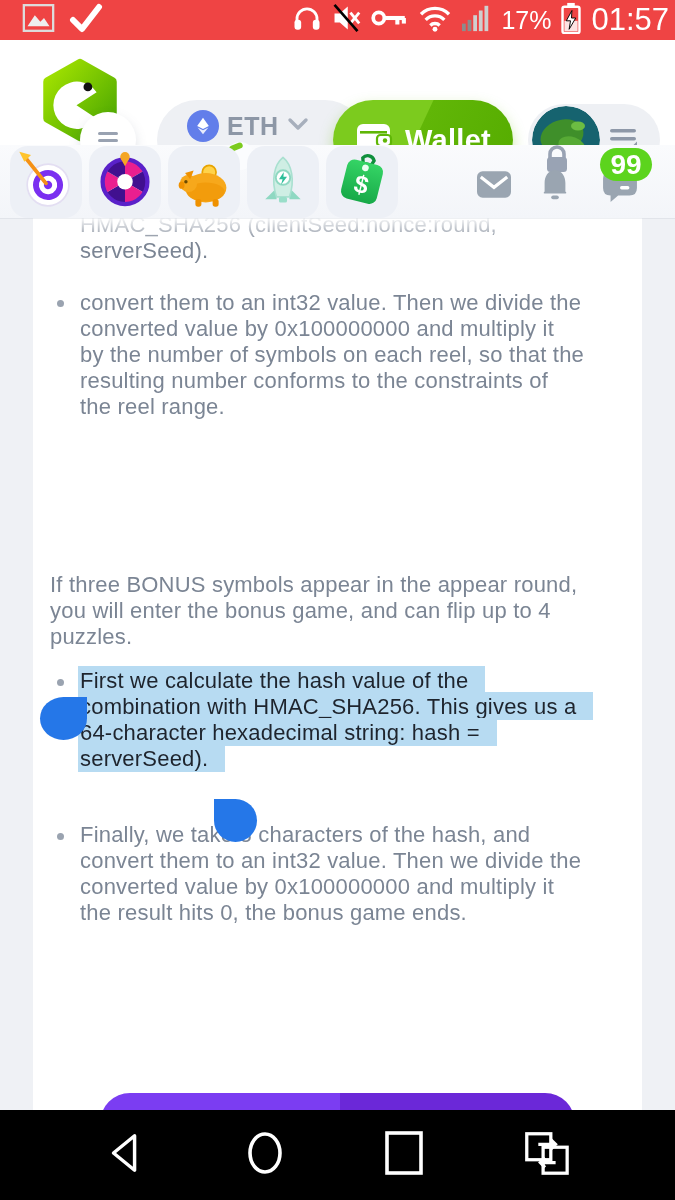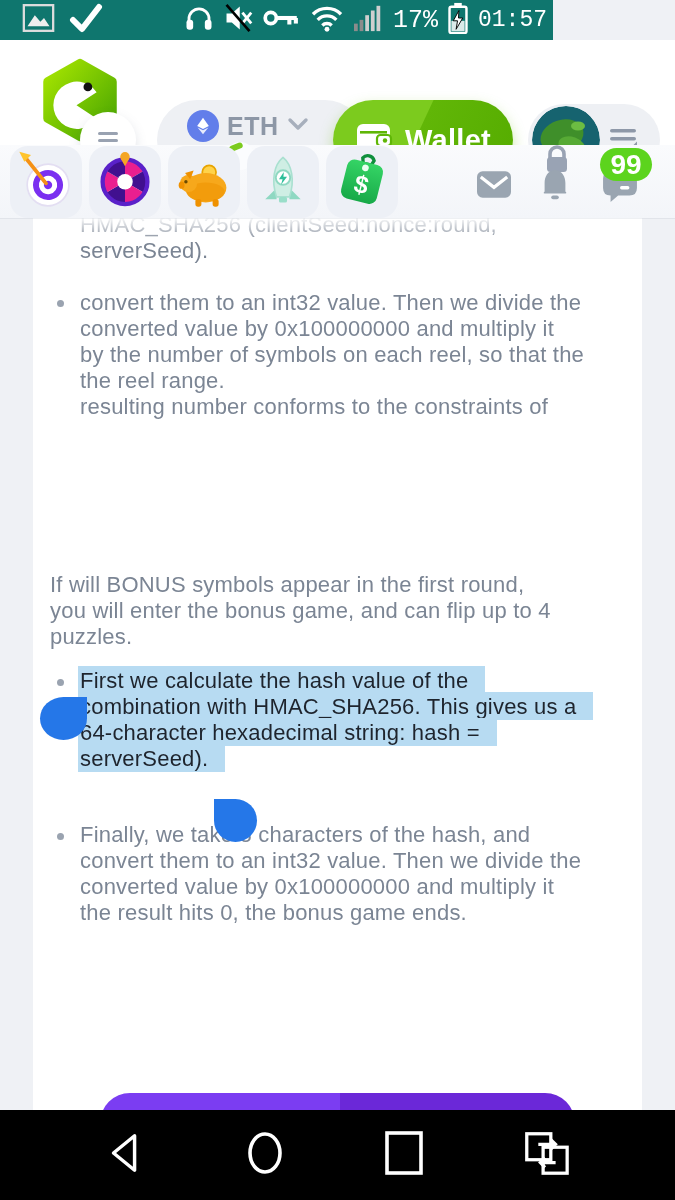--- a/index.html
+++ b/index.html
@@ -3,25 +3,25 @@
 <meta charset="utf-8">
 <style>
   * { margin:0; padding:0; box-sizing:border-box; }
   html,body { background:#888; }
   .screen{
     position:relative; width:675px; height:1200px; overflow:hidden;
     background:#eff1f5; font-family:"Liberation Sans", sans-serif;
     margin:0 auto;
   }
   
-  .statusbar{position:absolute; left:0; top:0; width:553px; height:40px; background:#0f766e; z-index:60;font-family:Liberation Mono, monospace;}
+  .statusbar{position:absolute; left:0; top:0; width:675px; height:40px; background:#ef4444; z-index:60;}
   .sb-left{position:absolute; left:22px; top:4px; display:flex; gap:14px; align-items:center; height:32px;}
   .sb-right{position:absolute; right:6px; top:2px; display:flex; gap:9px; align-items:center; height:36px;}
   .sb-text{color:#fff; font-size:25px;}
-  .sb-time{color:#fff; font-size:23px;}
+  .sb-time{color:#fff; font-size:31px;}
   
   .header1{position:absolute; left:0; top:40px; width:675px; height:105px; background:#fff; z-index:50;}
   .logo{position:absolute; left:36px; top:18px; width:88px; height:84px;}
   .menu-circle{position:absolute; left:80px; top:72px; width:56px; height:56px; border-radius:50%;
     background:#fff; box-shadow:0 5px 12px rgba(90,100,130,.18); display:flex; flex-direction:column;
     justify-content:center; align-items:center; gap:4px;}
   .menu-circle i{display:block; width:20px; height:3px; border-radius:2px; background:#99a2b1;}
   .coin-pill{position:absolute; left:157px; top:60px; width:208px; height:80px; border-radius:40px; background:#eef0f4;}
   .coin-row{position:absolute; left:30px; top:10px; display:flex; align-items:center; gap:8px;}
   .eth-circle{width:32px; height:32px; border-radius:50%; background:#627eea; display:flex; align-items:center; justify-content:center;}
@@ -319,27 +319,27 @@
     <div class="line">HMAC_SHA256 (clientSeed:nonce:round,</div>
     <div class="line">serverSeed).</div>
   </div>
   <div class="fade"></div>
 
   <span class="bullet" style="left:57px; top:300px;"></span>
   <div class="para" style="left:80px; top:290px;">
     <div class="line">convert them to an int32 value. Then we divide the</div>
     <div class="line">converted value by 0x100000000 and multiply it</div>
     <div class="line">by the number of symbols on each reel, so that the</div>
+    <div class="line">resulting number conforms to the constraints of</div>
     <div class="line">the reel range.</div>
-    <div class="line">resulting number conforms to the constraints of</div>
   </div>
 
 
   <div class="para" style="left:50px; top:572px;">
-    <div class="line">If will BONUS symbols appear in the first round,</div>
+    <div class="line">If three BONUS symbols appear in the appear round,</div>
     <div class="line">you will enter the bonus game, and can flip up to 4</div>
     <div class="line">puzzles.</div>
   </div>
 
   <span class="bullet" style="left:57px; top:679px;"></span>
   <div class="para" style="left:80px; top:668px;">
     <div class="line"><span class="hl">First we calculate the hash value of the</span></div>
     <div class="line"><span class="hl">combination with HMAC_SHA256. This gives us a</span></div>
     <div class="line"><span class="hl">64-character hexadecimal string: hash =</span></div>
     <div class="line"><span class="hl">serverSeed).</span></div>

